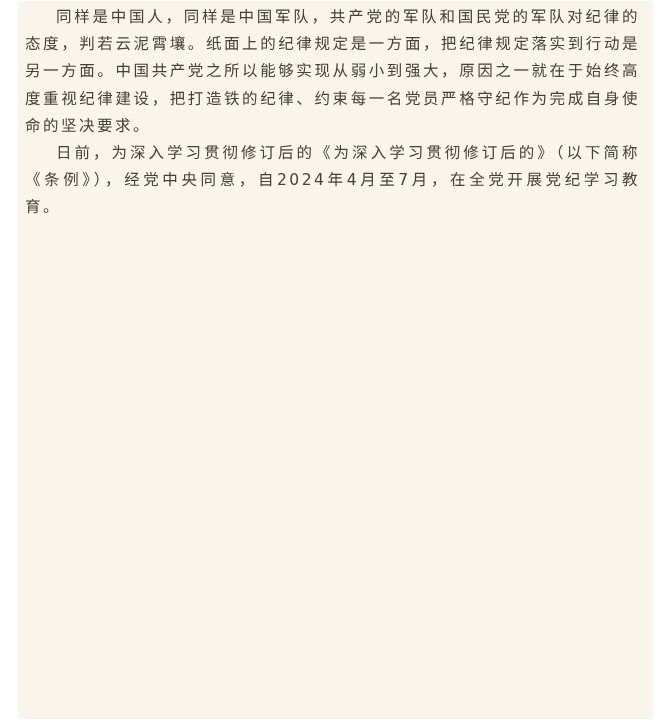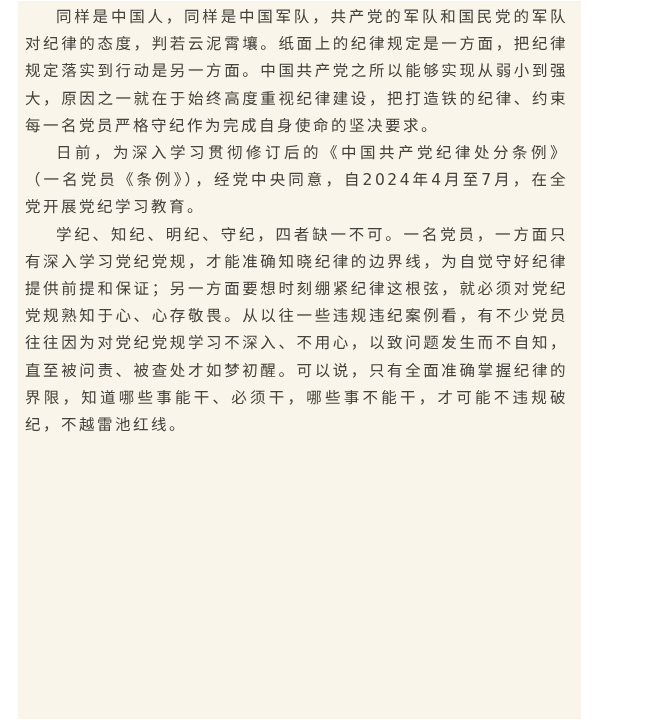--- a/index.html
+++ b/index.html
@@ -8,21 +8,21 @@
     padding: 0;
   }
   body {
     width: 665px;
     height: 726px;
     background: var(--page-bg, #ffffff);
     overflow: hidden;
     font-family: "DejaVu Sans", sans-serif;
   }
   .sheet {
-    width: 563px;
+    width: 635px;
     height: 718px;
     margin: 1px 12px 7px 18px;
     background: var(--content-bg, #faf5ea);
     padding: 3px 13px 0 7px;
   }
   .article p {
     margin: 0;
     padding: 0;
     font-size: 15.5px;
     line-height: 27.2px;
@@ -35,16 +35,15 @@
   .article p.indent {
     text-indent: 2em;
   }
 </style>
 </head>
 <body>
 
 <div class="sheet">
   <div class="article">
     <p class="indent">同样是中国人，同样是中国军队，共产党的军队和国民党的军队对纪律的态度，判若云泥霄壤。纸面上的纪律规定是一方面，把纪律规定落实到行动是另一方面。中国共产党之所以能够实现从弱小到强大，原因之一就在于始终高度重视纪律建设，把打造铁的纪律、约束每一名党员严格守纪作为完成自身使命的坚决要求。</p>
-    <p class="indent">日前，为深入学习贯彻修订后的《中国共产党纪律处分条例》（一名党员《条例》），经党中央同意，自2024年4月至7月，在全党开展党纪学习教育。</p>
-    <p class="indent">学纪、知纪、明纪、守纪，四者缺一不可。一名党员，一方面只有深入学习党纪党规，才能准确知晓纪律的边界线，为自觉守好纪律提供前提和保证；另一方面要想时刻绷紧纪律这根弦，就必须对党纪党规熟知于心、心存敬畏。从以往一些违规违纪案例看，有不少党员往往因为对党纪党规学习不深入、不用心，以致问题发生而不自知，直至被问责、被查处才如梦初醒。可以说，只有全面准确掌握纪律的界限，知道哪些事能干、必须干，哪些事不能干，才可能不违规破纪，不越雷池红线。</p>
+    <p class="indent">日前，为深入学习贯彻修订后的《为深入学习贯彻修订后的》（以下简称《条例》），经党中央同意，自2024年4月至7月，在全党开展党纪学习教育。</p>
   </div>
 </div>
 
 </body></html>

